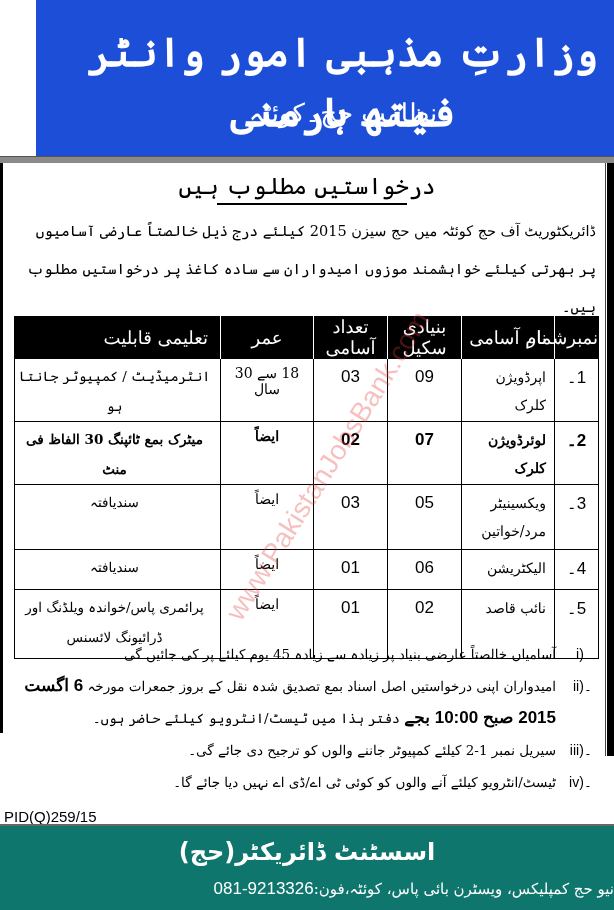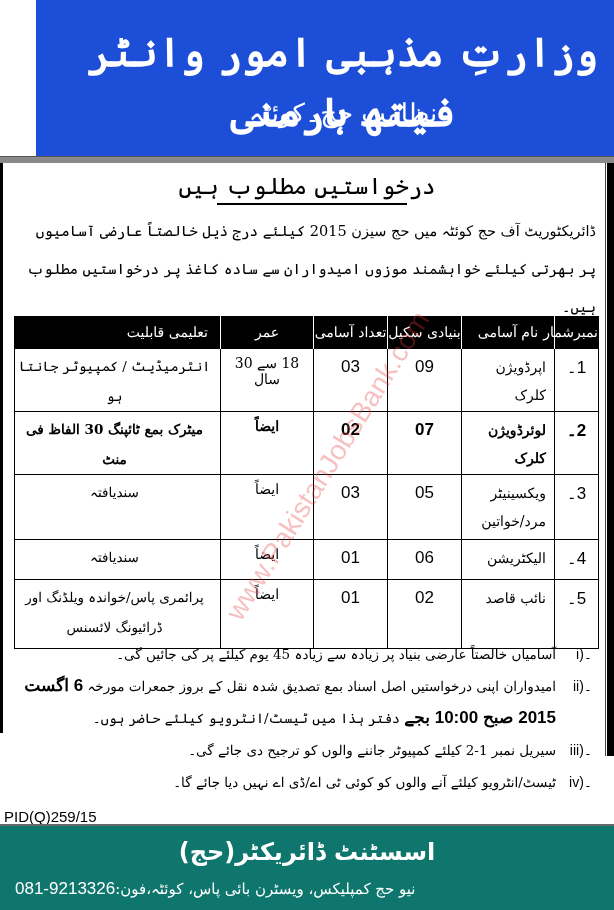--- a/index.html
+++ b/index.html
@@ -25,21 +25,21 @@
     font-family: "DejaVu Serif", serif; font-size: 23px; line-height: 36px; }
   .wanted-underline { position: absolute; left: 217px; top: 203px; width: 190px; height: 2px; background: #000; }
 
   .intro { position: absolute; left: 16px; right: 18px; top: 212px; direction: rtl; text-align: right;
     font-family: "DejaVu Serif", serif; font-size: 14.5px; line-height: 38px; }
 
   
   .jobs-table { position: absolute; left: 14px; top: 316px; width: 585px; border-collapse: collapse; direction: rtl; table-layout: fixed; }
   .jobs-table th, .jobs-table td { border: 1.5px solid #000; vertical-align: top; }
   .jobs-table th { background: #000; color: #fff; height: 32px; font-family: "DejaVu Serif", serif; font-weight: normal;
-    font-size: 14px; text-align: center; vertical-align: middle; border-color: #fff #fff #000 #fff; border-width: 0 1.5px 0 1.5px; }
+    font-size: 18px; text-align: center; vertical-align: middle; border-color: #fff #fff #000 #fff; border-width: 0 1.5px 0 1.5px; }
   .jobs-table th:first-child { border-right-color: #000; padding-left: 36px; }
   .jobs-table th:last-child { border-left-color: #000; text-align: right; padding-right: 12px; }
   .jobs-table td { font-size: 15px; padding-top: 8px; }
   .jobs-table td.num { text-align: center; font-family: "Liberation Sans", sans-serif; font-size: 17px; direction: ltr; }
   .jobs-table td.sr { text-align: center; font-family: "Liberation Sans", sans-serif; font-size: 17px; direction: rtl; }
   .jobs-table td.ur { text-align: right; padding-right: 8px; font-family: "DejaVu Serif", serif; font-size: 14px; line-height: 28px; padding-top: 4px; }
   .jobs-table td.age { text-align: center; font-family: "DejaVu Serif", serif; font-size: 14px; padding-top: 6px; }
   .jobs-table td.qual { text-align: center; padding-right: 6px; font-family: "DejaVu Serif", serif; font-size: 13.5px; line-height: 30px; padding-top: 2px; }
 
   .row-1 td { height: 38px; }
@@ -53,21 +53,21 @@
   .cond { position: relative; padding-right: 36px; line-height: 32px; text-align: right; }
   .cond-marker { position: absolute; right: 0; top: 0; font-family: "Liberation Sans", sans-serif; font-size: 14px; direction: ltr; }
   .cond .bold { font-family: "Liberation Sans", sans-serif; font-weight: bold; font-size: 17px; }
 
   .pid { position: absolute; left: 4px; top: 808px; font-family: "Liberation Sans", sans-serif; font-size: 15px; color: #000; }
 
   
   .footer { position: absolute; left: 0; top: 824px; width: 614px; height: 86px; background: #0f766e; color: #fff; border-top: 2px solid #666; }
   .signatory { position: absolute; left: 0; right: 0; top: 6px; text-align: center; direction: rtl;
     font-family: "DejaVu Sans", sans-serif; font-weight: bold; font-size: 24px; line-height: 40px; }
-  .address { position: absolute; left: 15px; right: 0; top: 48px; text-align: left; direction: rtl;
+  .address { position: absolute; left: 15px; right: 0; top: 48px; text-align: right; direction: rtl;
     font-family: "DejaVu Serif", serif; font-size: 15px; line-height: 30px; }
   .address .phone { font-family: "Liberation Sans", sans-serif; font-size: 17px; direction: ltr; unicode-bidi: embed; }
 
   
   .watermark { position: absolute; left: 118px; top: 450px; transform: rotate(-58deg); transform-origin: center;
     font-family: "Liberation Sans", sans-serif; font-size: 28px; color: rgba(230, 60, 60, 0.32); white-space: nowrap; pointer-events: none; width: 420px; text-align: center; }
 </style>
 </head>
 <body>
 

